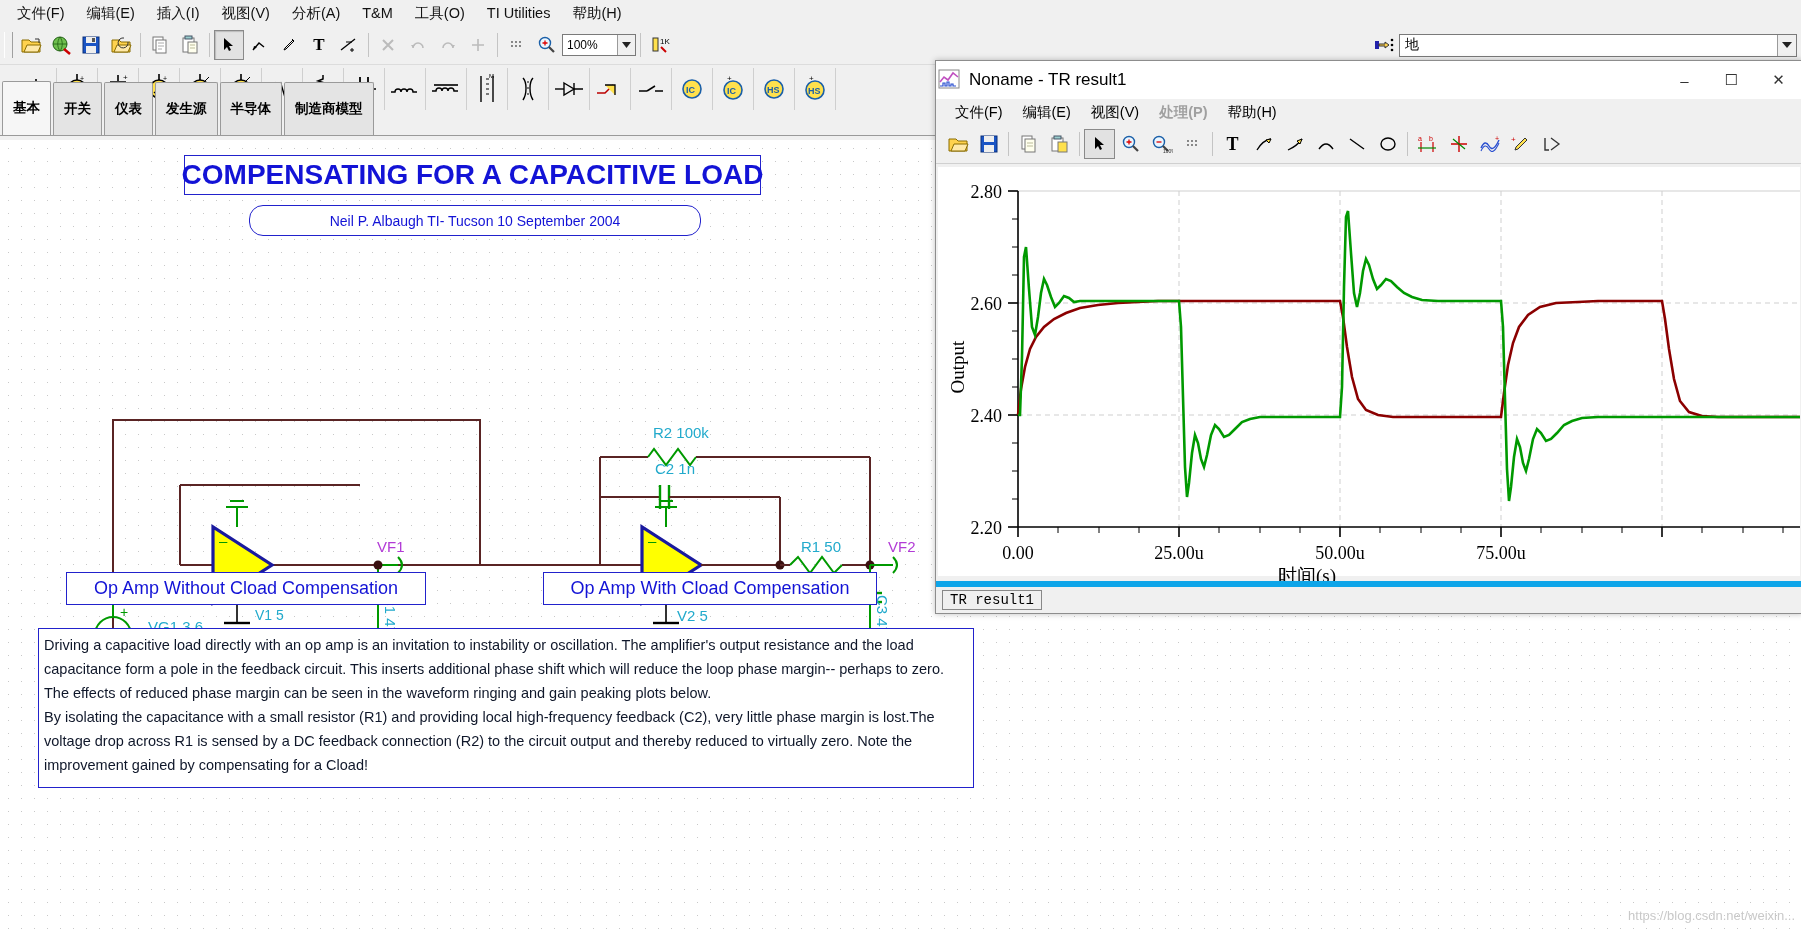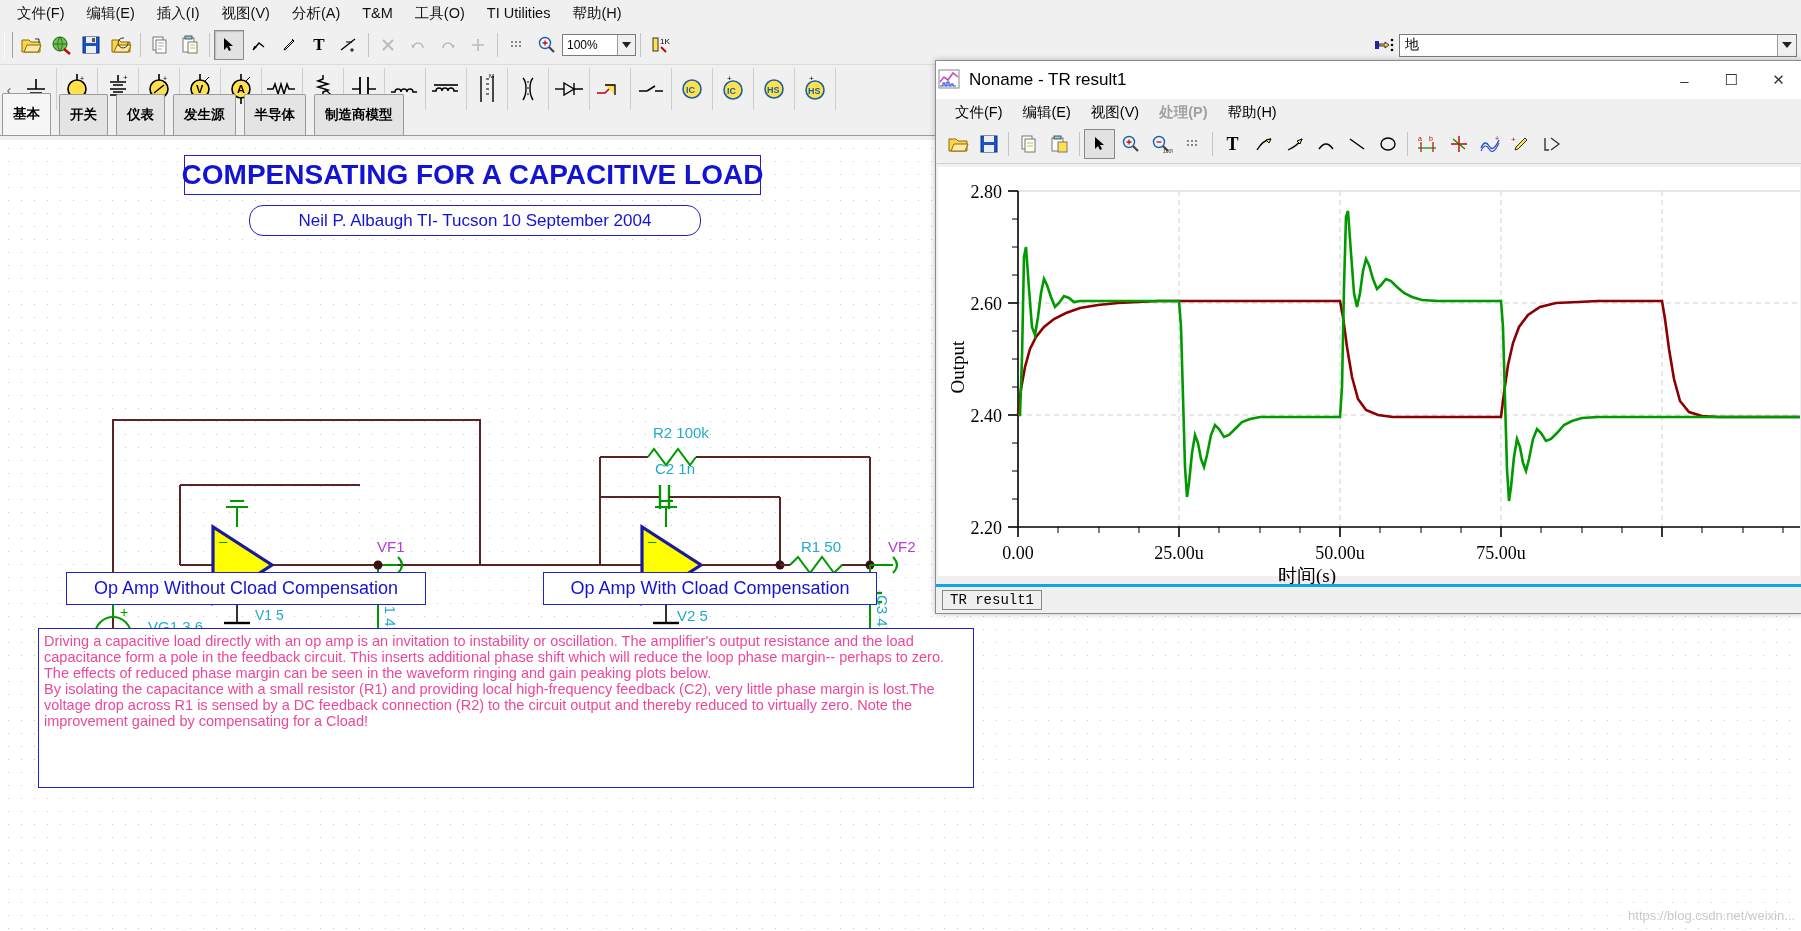--- a/index.html
+++ b/index.html
@@ -37,59 +37,59 @@
                 display:flex;align-items:center;justify-content:center;}
 
   
   .comp-toolbar{height:48px;display:flex;align-items:center;background:#f0f0f0;padding-left:2px;}
   .cbtn{width:41px;height:42px;display:flex;align-items:center;justify-content:center;
         border-right:1px solid #cfcfcf;box-sizing:border-box;}
 
   
   .tabrow{height:22px;display:flex;align-items:flex-end;background:#f0f0f0;padding-left:2px;
           border-bottom:1px solid #9a9a9a;}
-  .tab{height:20px;line-height:19px;padding:10px 10px;font-size:13.5px;font-weight:bold;
-       border:1px solid #9a9a9a;border-bottom:none;background:#e4e4e4;margin-right:8px;
+  .tab{height:20px;line-height:19px;padding:16px 10px;font-size:13.5px;font-weight:bold;
+       border:1px solid #9a9a9a;border-bottom:none;background:#e4e4e4;margin-right:2px;
        border-radius:2px 2px 0 0;}
   .tab.active{background:#f6f6f6;height:21px;line-height:20px;}
 
   
   #canvas{position:absolute;left:0;top:140px;width:1801px;height:791px;background:#fff;
           background-image:radial-gradient(#c8c8c8 0.7px, transparent 0.7px);
           background-size:13px 13px;background-position:2px 2px;}
   .sch-text{position:absolute;white-space:nowrap;}
   .boxlabel{position:absolute;border:1px solid #2222cc;background:#fff;color:#1313d6;
             white-space:nowrap;display:flex;align-items:center;justify-content:center;}
   .cyan{color:#22aacc;}
   .violet{color:#b23bd6;}
 
   
   #notebox{position:absolute;left:38px;top:628px;width:936px;height:160px;border:1px solid #2222cc;
-           background:#fff;color:#ec4899;font-size:14.5px;line-height:16px;padding:4px 5px;
+           background:#fff;color:#0f172a;font-size:14.5px;line-height:24px;padding:4px 5px;
            box-sizing:border-box;}
 
   
   #trwin{position:absolute;left:935px;top:60px;width:866px;height:552px;background:#f0f0f0;
          border:1px solid #8d8d8d;box-shadow:0 0 6px rgba(0,0,0,.25);}
   .tr-title{height:38px;display:flex;align-items:center;padding-left:2px;background:#fff;}
   .tr-title .ttl{font-size:17px;margin-left:9px;color:#000;}
   .tr-wbtns{margin-left:auto;display:flex;height:38px;}
   .wbtn{width:47px;height:38px;display:flex;align-items:center;justify-content:center;font-size:15px;color:#333;}
   .tr-menubar{height:26px;display:flex;align-items:center;padding-left:9px;background:#f0f0f0;}
   .tr-menu{padding:2px 10px;font-size:14.5px;}
   .tr-menu.dis{color:#a0a0a0;font-weight:bold;}
   .tr-toolbar{height:38px;display:flex;align-items:center;background:#f0f0f0;padding-left:6px;
               border-bottom:1px solid #d0d0d0;}
   .trb{width:31px;height:30px;display:flex;align-items:center;justify-content:center;
        border:1px solid transparent;box-sizing:border-box;}
   .trb.pressed{border:1px solid #8a8a8a;background:#e2e2e2;}
   #plotarea{position:absolute;left:2px;top:106px;width:862px;height:409px;background:#fff;}
   .axlabel{position:absolute;font-size:17px;color:#000;font-family:"Liberation Serif","DejaVu Serif",serif;}
   .statusbar{position:absolute;left:0;bottom:0;width:866px;height:26px;background:#f0f0f0;
-             border-top:3px solid #0ea5e9;display:flex;align-items:center;}
+             border-top:6px solid #0ea5e9;display:flex;align-items:center;}
   .statustab{margin-left:6px;border:1px solid #888;padding:1px 7px;background:#f0f0f0;
              font-family:"Liberation Mono","DejaVu Sans Mono",monospace;font-size:14px;}
   .wm{position:absolute;right:6px;bottom:8px;color:#c9c9c9;font-size:13px;}
 </style>
 </head>
 <body>
 
 <div id="app">
 
   <div class="menubar">
@@ -404,21 +404,21 @@
     <div class="tab">仪表</div>
     <div class="tab">发生源</div>
     <div class="tab">半导体</div>
     <div class="tab">制造商模型</div>
   </div>
 
   <div id="canvas">
 
     <div class="boxlabel" style="left:184px;top:15px;width:575px;height:38px;font-size:28px;font-weight:bold;">COMPENSATING FOR A CAPACITIVE LOAD</div>
 
-    <div class="boxlabel" style="left:249px;top:65px;width:450px;height:29px;font-size:17px;border-radius:14px;">Neil P. Albaugh  TI- Tucson  10 September 2004</div>
+    <div class="boxlabel" style="left:249px;top:65px;width:450px;height:29px;font-size:14px;border-radius:14px;">Neil P. Albaugh  TI- Tucson  10 September 2004</div>
 
     <svg width="1801" height="500" style="position:absolute;left:0;top:105px;">
 
       <polyline points="113,180 113,175 480,175 480,320" fill="none" stroke="#5a2424" stroke-width="2"></polyline>
       <polyline points="180,240 180,240 180,240" fill="none" stroke="#5a2424" stroke-width="2"></polyline>
       <polyline points="180,240 360,240" fill="none" stroke="#5a2424" stroke-width="2"></polyline>
       <polyline points="180,240 180,320" fill="none" stroke="#5a2424" stroke-width="2"></polyline>
 
       <polyline points="180,320 213,320" fill="none" stroke="#5a2424" stroke-width="2"></polyline>
 

